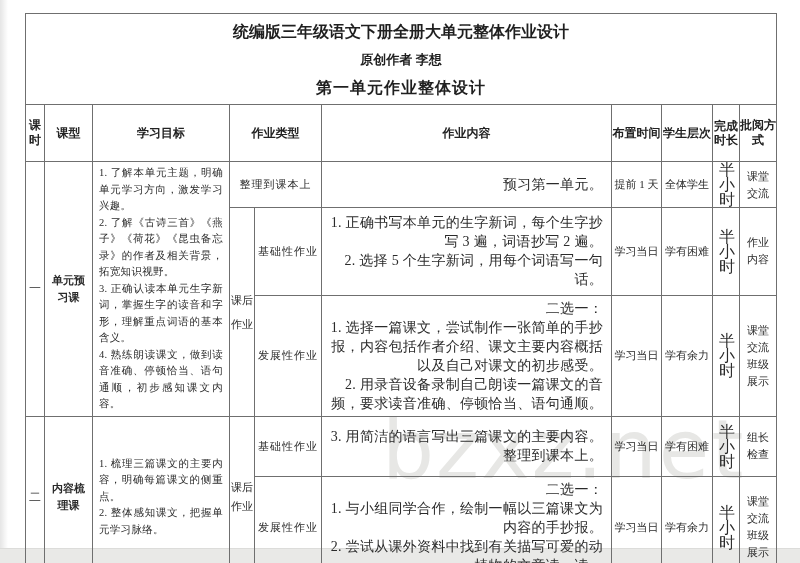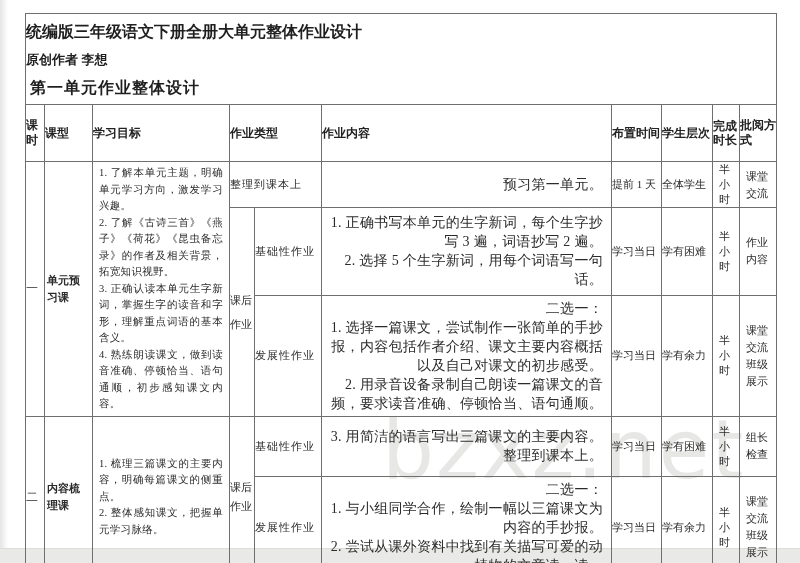--- a/index.html
+++ b/index.html
@@ -23,21 +23,21 @@
     font-weight:400;font-size:82px;letter-spacing:2px;
     color:#e7e7e5;user-select:none;white-space:nowrap;
   }
   table.sheet{
     position:absolute;left:25px;top:13px;z-index:1;
     width:751px;border-collapse:collapse;table-layout:fixed;
     background:transparent;
   }
   td,th{
     border:1px solid #6f6f6f;padding:0;vertical-align:middle;
-    text-align:left;overflow:hidden;font-weight:normal;
+    text-align:center;overflow:hidden;font-weight:normal;
   }
   
   .title-cell{height:90px;vertical-align:middle;}
   .doc-title{
     font-family:"Liberation Sans","DejaVu Sans",sans-serif;
     font-weight:bold;font-size:16px;color:#1f1f1f;margin:6px 0 8px 0;
   }
   .doc-author{
     font-family:"Liberation Sans","DejaVu Sans",sans-serif;
     font-weight:bold;font-size:13px;color:#1f1f1f;margin:0 0 9px 0;
@@ -62,21 +62,21 @@
     padding:3px 6px;white-space:pre-wrap;vertical-align:middle;
   }
   .c-after{font-size:11px;line-height:24px;padding:0;}
   .c-after2{line-height:19px;}
   .c-hwcat{font-size:11px;white-space:nowrap;letter-spacing:1px;}
   .c-content{
     font-size:14px;line-height:19px;letter-spacing:0.3px;
     text-align:right;padding:3px 8px;white-space:pre-wrap;vertical-align:middle;
   }
   .c-assign,.c-level{font-size:11px;white-space:nowrap;}
-  .c-duration{font-size:11px;line-height:15px;padding:0 6px;}
+  .c-duration{font-size:16px;line-height:15px;padding:0 6px;}
   .c-review{font-size:11px;line-height:17px;padding:0 6px;}
 </style>
 </head>
 <body>
 
 <div class="left-shade"></div>
 <div class="watermark">bzxz.net</div>
 
 <table class="sheet">
   <colgroup>

